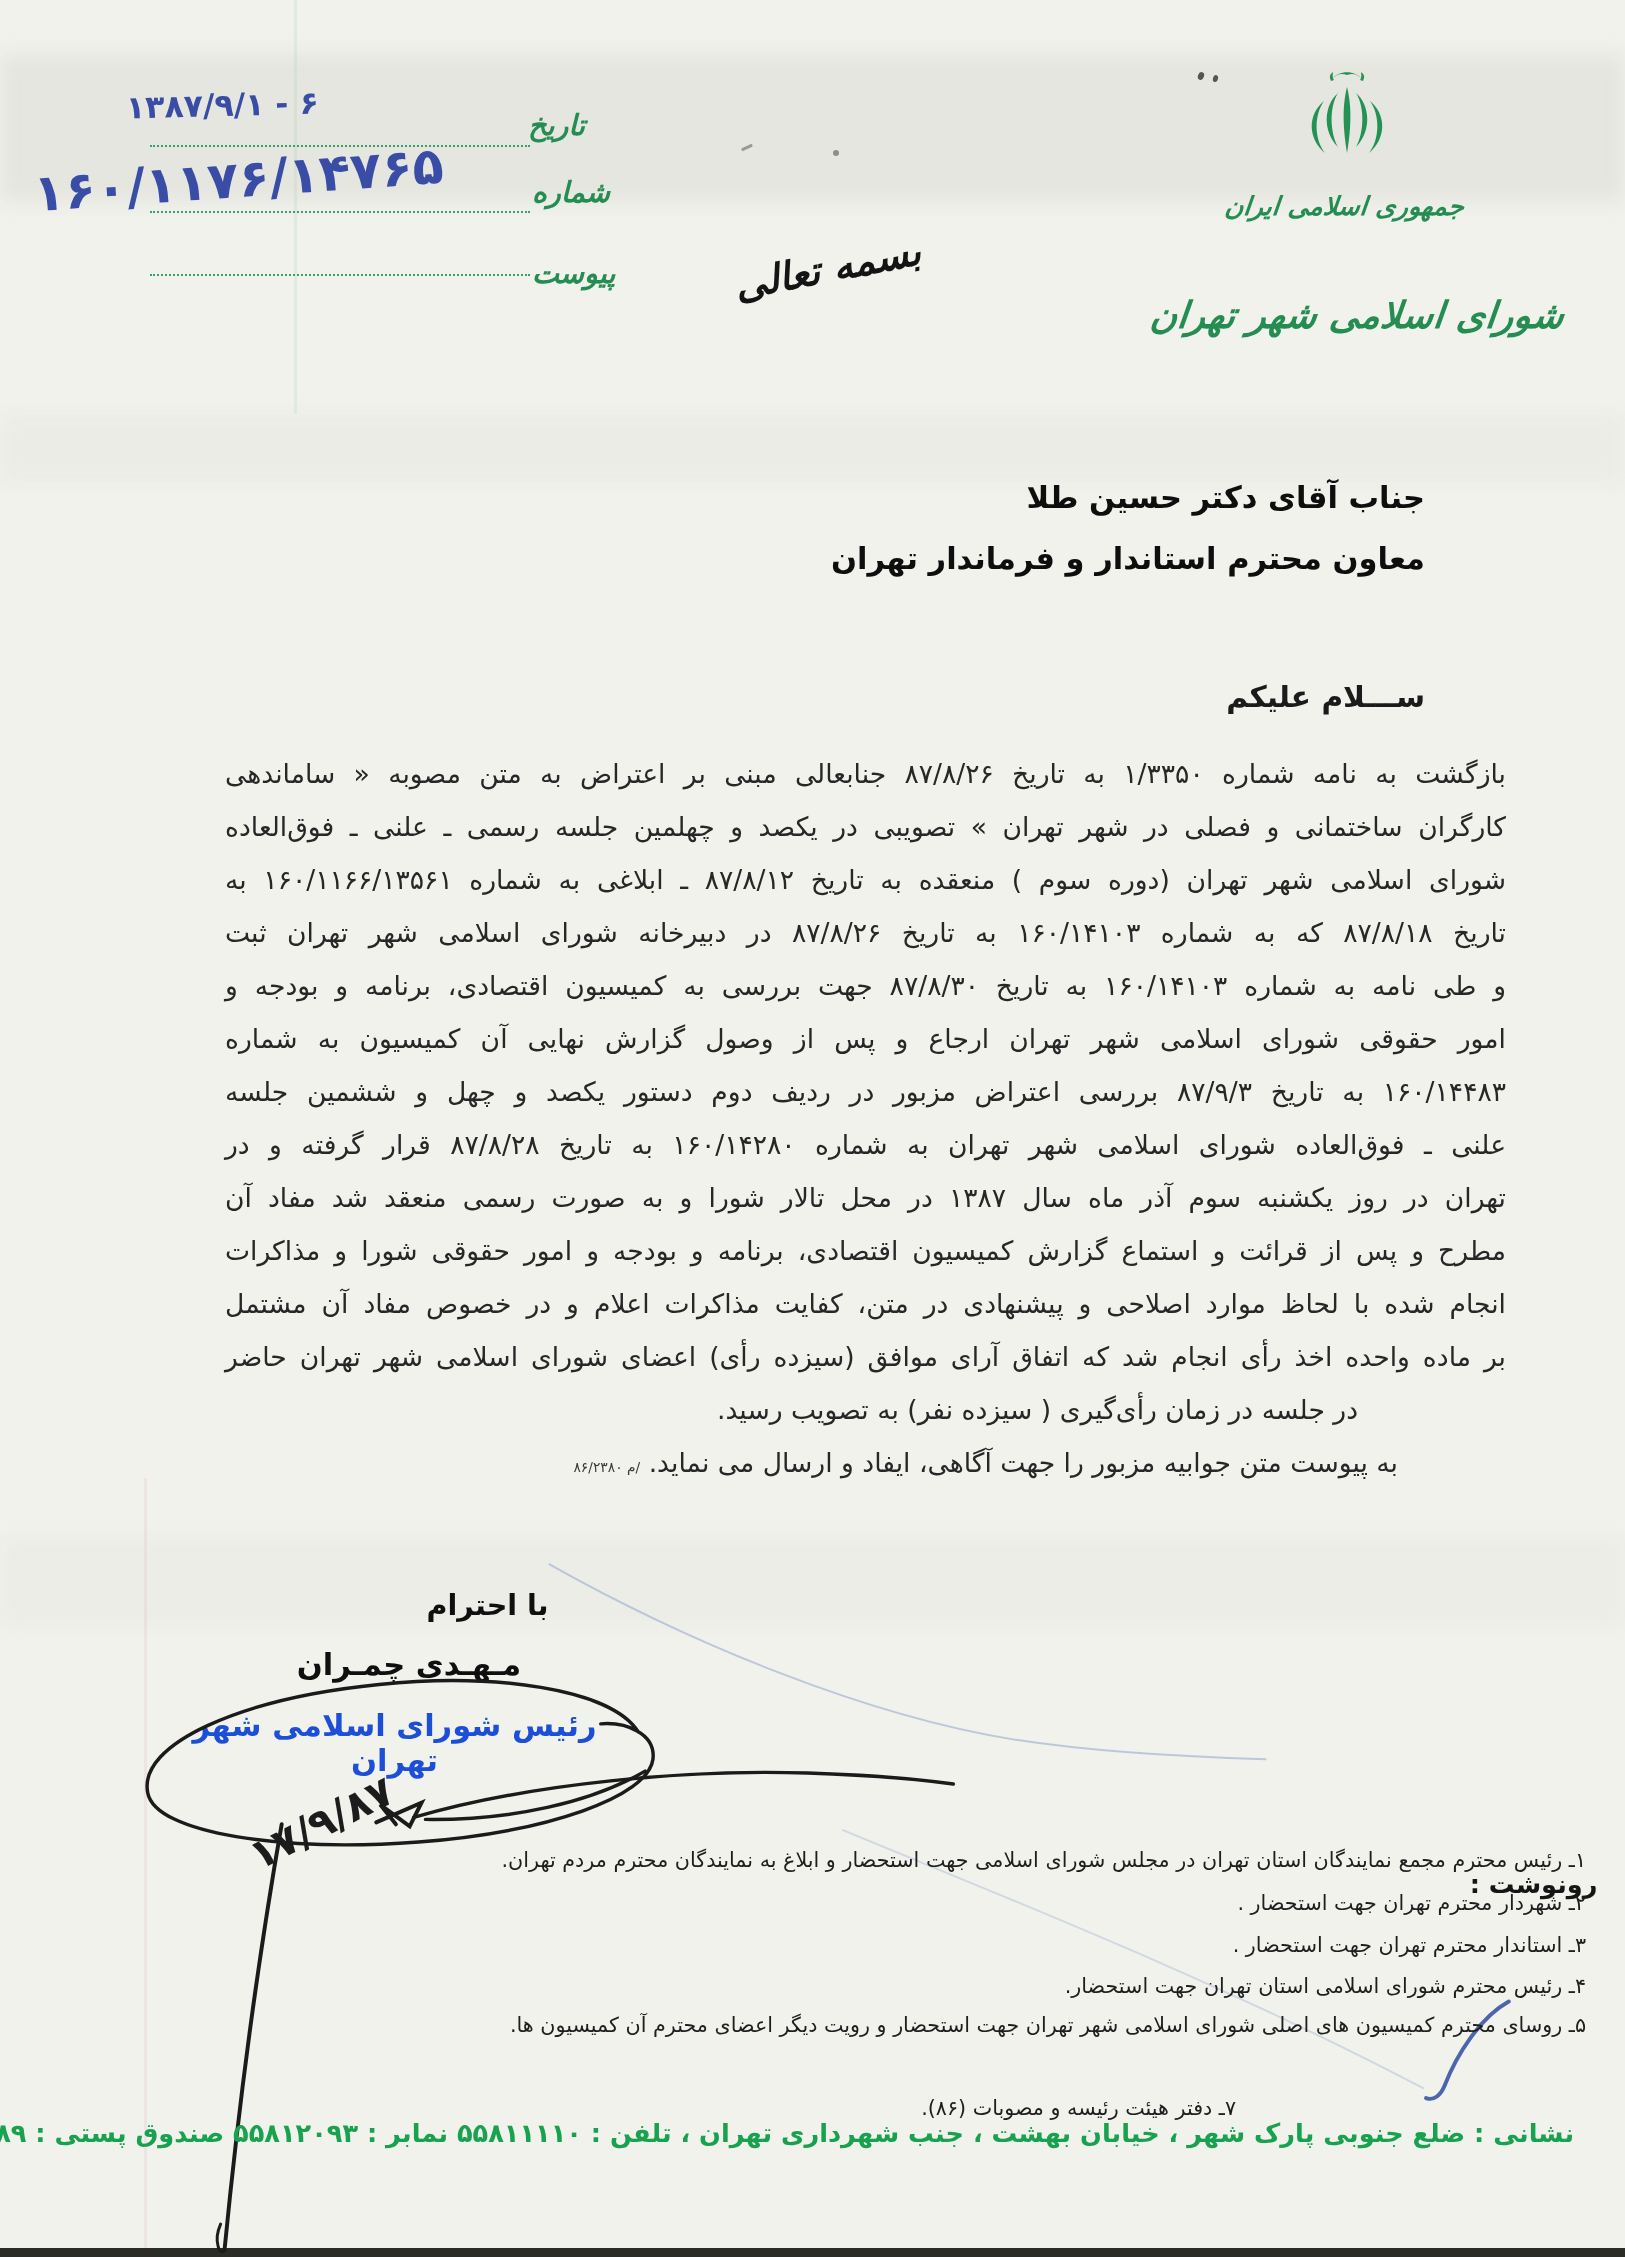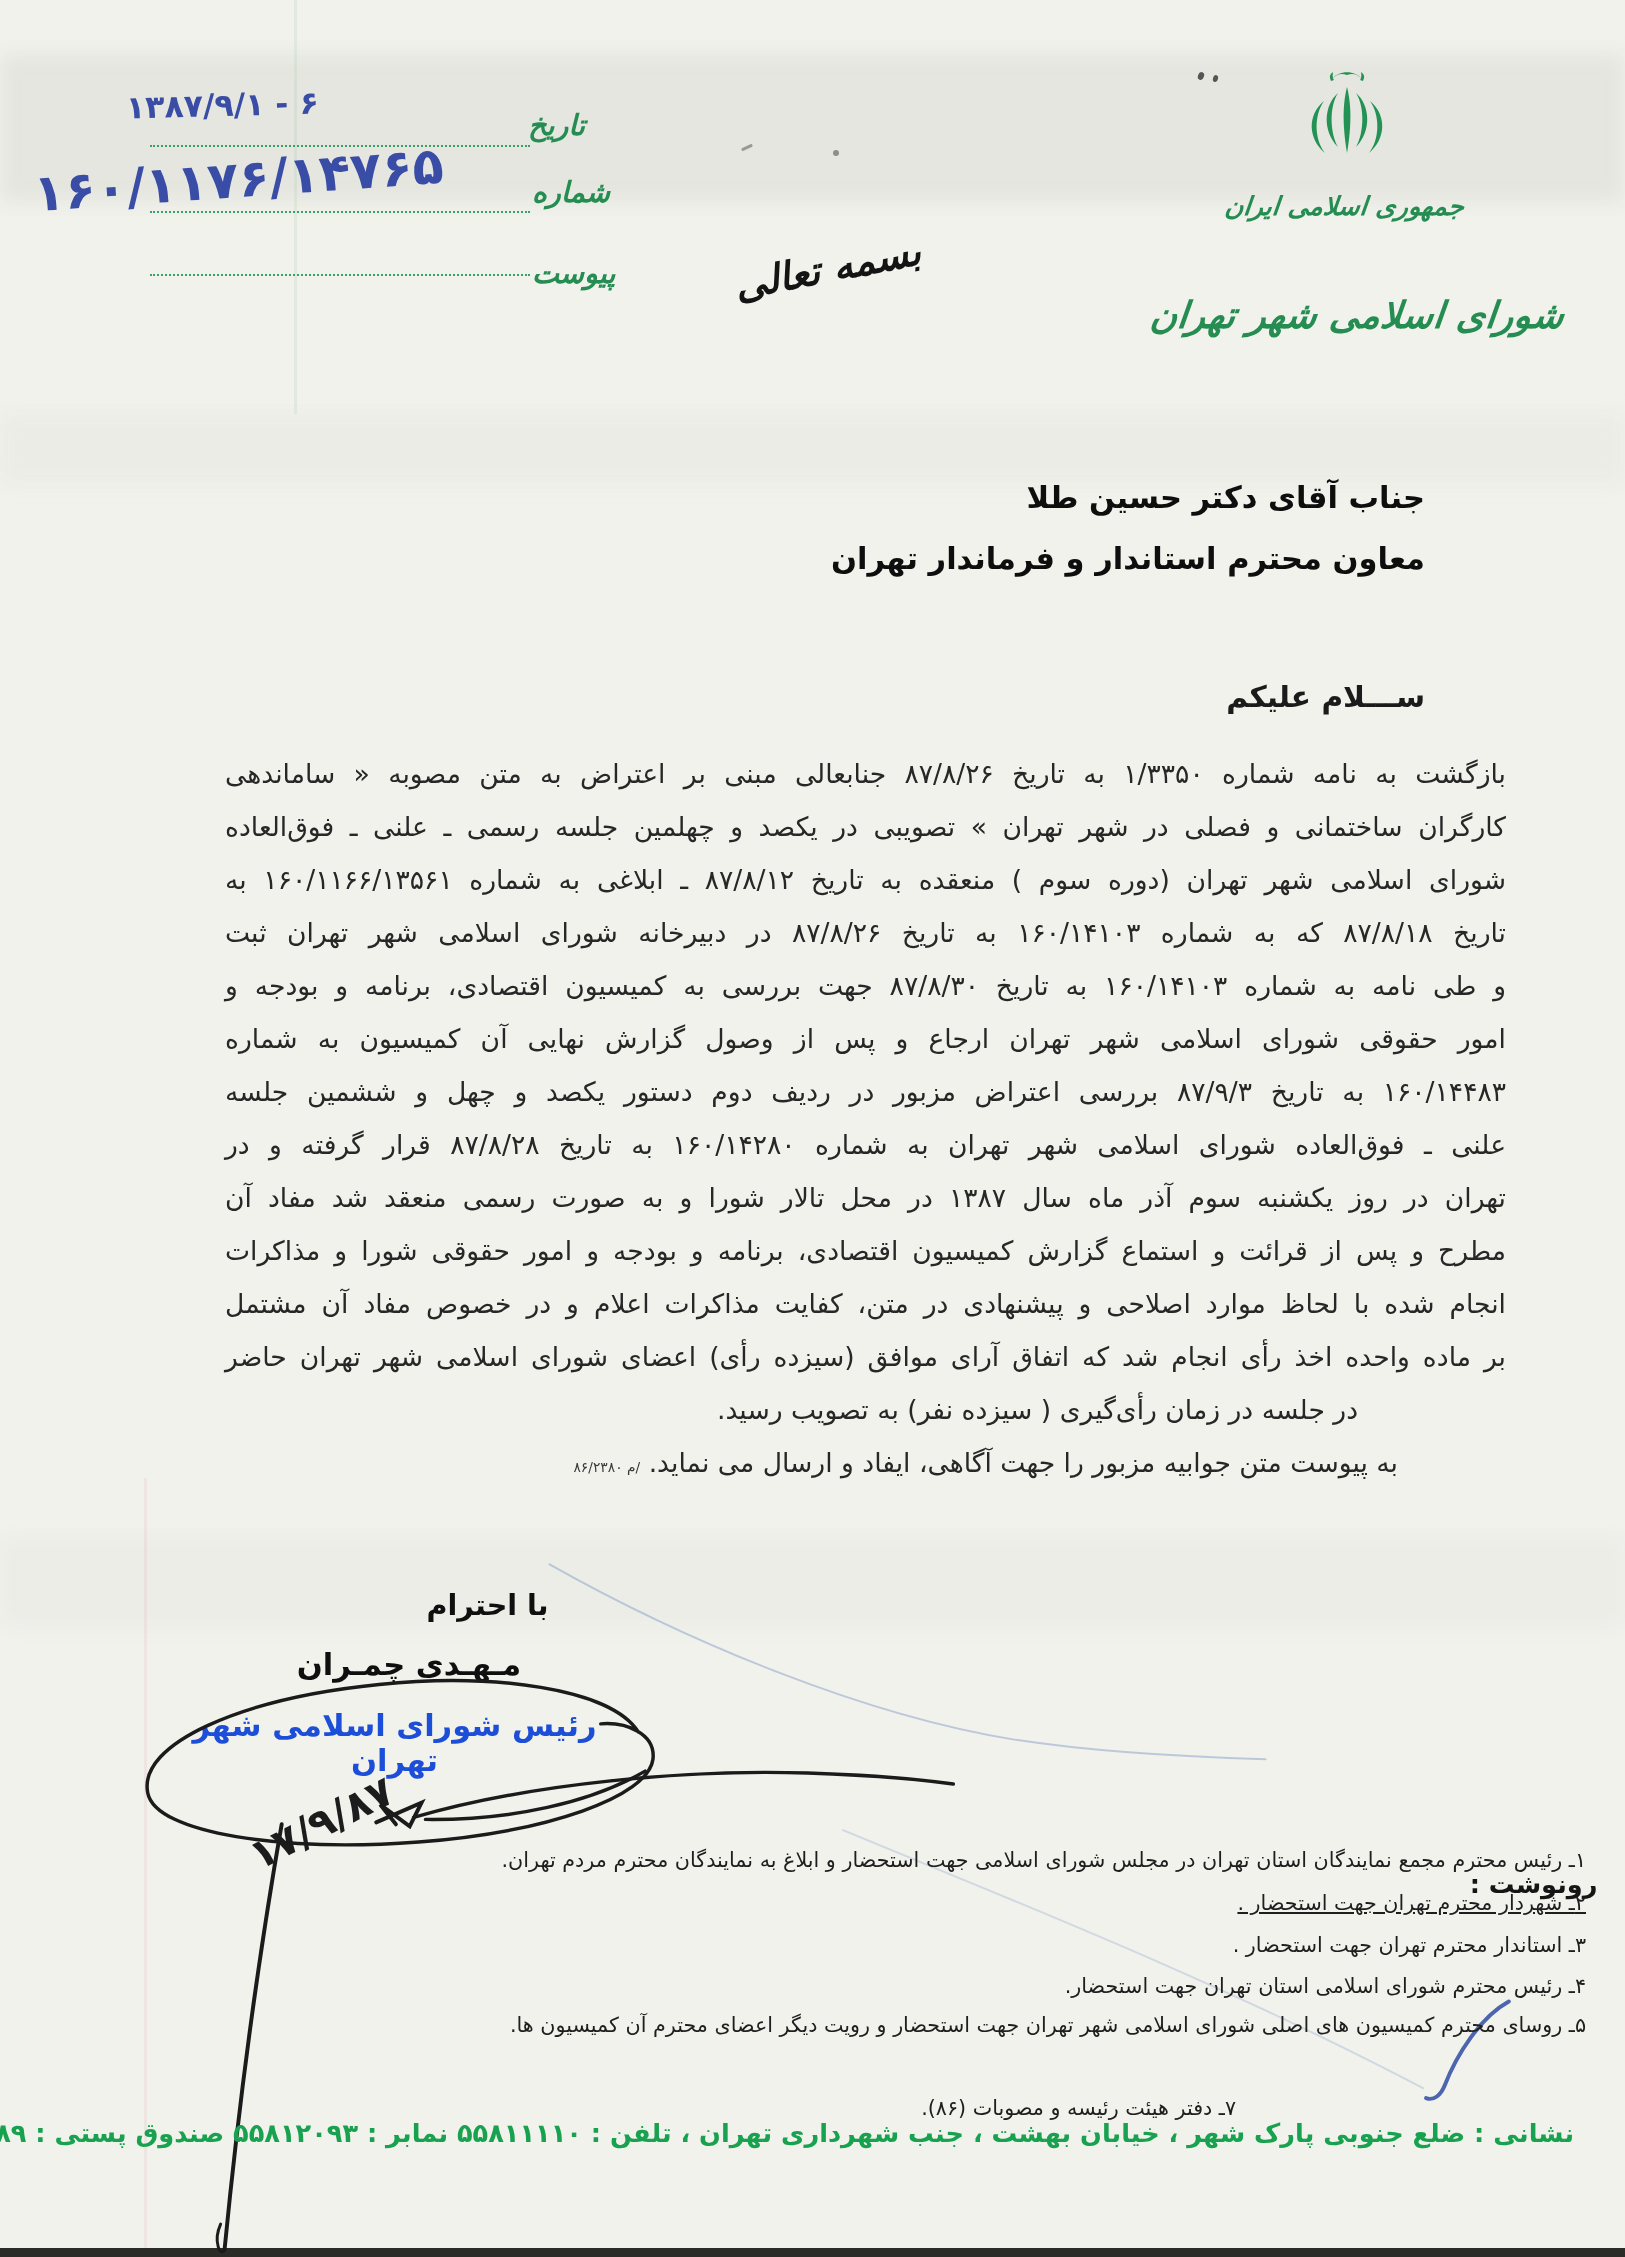--- a/index.html
+++ b/index.html
@@ -121,21 +121,21 @@
     </g>
     <g fill="none" stroke-linecap="round">
       <path d="M558 1588 C700 1668 880 1742 1030 1766 C1120 1780 1215 1784 1285 1786" stroke="#8fa6cc" stroke-width="2" opacity="0.55"></path>
       <path d="M856 1858 C1020 1926 1240 2012 1445 2120" stroke="#9db1d4" stroke-width="2" opacity="0.4"></path>
       <path d="M1448 2130 C1456 2133 1463 2127 1467 2117 C1479 2086 1503 2048 1532 2032" stroke="#3b54a8" stroke-width="4" opacity="0.9"></path>
     </g>
   </svg>
 
   <div class="abs rtl b" style="right:27.6px;top:1869px;font-size:25.6px;color:#151515;">رونوشت :</div>
   <div class="abs rtl ccitem" style="right:39px;top:1848px;">۱ـ رئیس محترم مجمع نمایندگان استان تهران در مجلس شورای اسلامی جهت استحضار و ابلاغ به نمایندگان محترم مردم تهران.</div>
-  <div class="abs rtl ccitem" style="right:39px;top:1891px;text-decoration:underline;">۲ـ شهردار محترم تهران جهت استحضار .</div>
+  <div class="abs rtl ccitem" style="right:39px;top:1891px;">۲ـ شهردار محترم تهران جهت استحضار .</div>
   <div class="abs rtl ccitem" style="right:39px;top:1933px;">۳ـ استاندار محترم تهران جهت استحضار .</div>
   <div class="abs rtl ccitem" style="right:39px;top:1974px;">۴ـ رئیس محترم شورای اسلامی استان تهران جهت استحضار.</div>
   <div class="abs rtl ccitem" style="right:39px;top:2013px;">۵ـ روسای محترم کمیسیون های اصلی شورای اسلامی شهر تهران جهت استحضار و رویت دیگر اعضای محترم آن کمیسیون ها.</div>
   <div class="abs rtl ccitem" style="right:389px;top:2096px;">۷ـ دفتر هیئت رئیسه و مصوبات (۸۶).</div>
 
   <div class="abs rtl b" style="left:51px;top:2118px;width:1523px;font-size:25.6px;color:#18a24f;text-align:justify;text-align-last:justify;white-space:nowrap;">نشانی : ضلع جنوبی پارک شهر ، خیابان بهشت ، جنب شهرداری تهران ، تلفن : ۵۵۸۱۱۱۱۰ نمابر : ۵۵۸۱۲۰۹۳ صندوق پستی : ۴۳۸۹ / ۱۱۳۶۵</div>
 
 </div>
 
 

